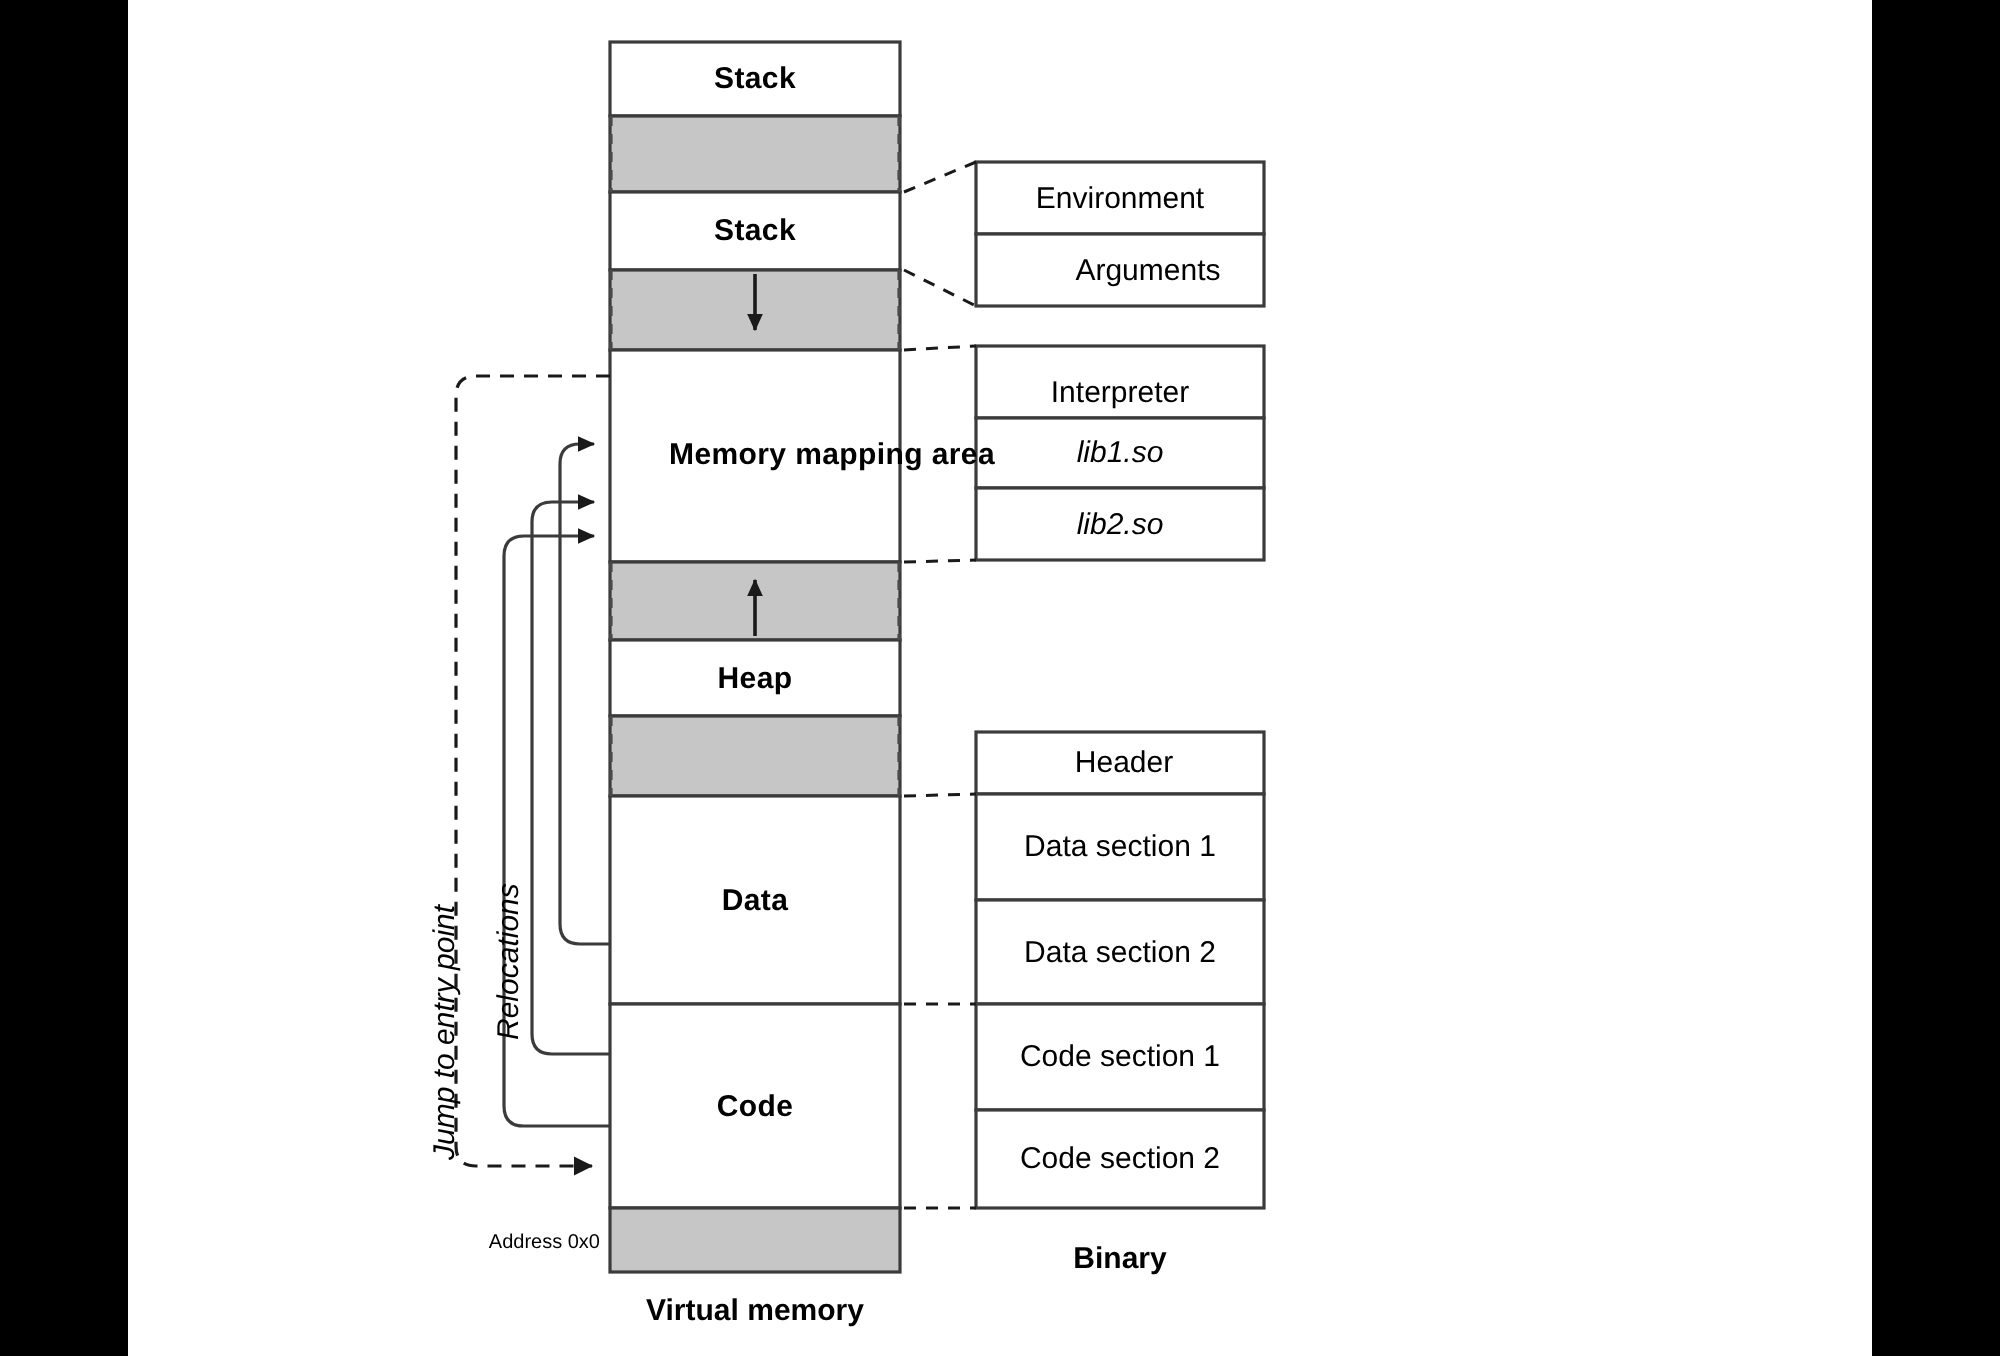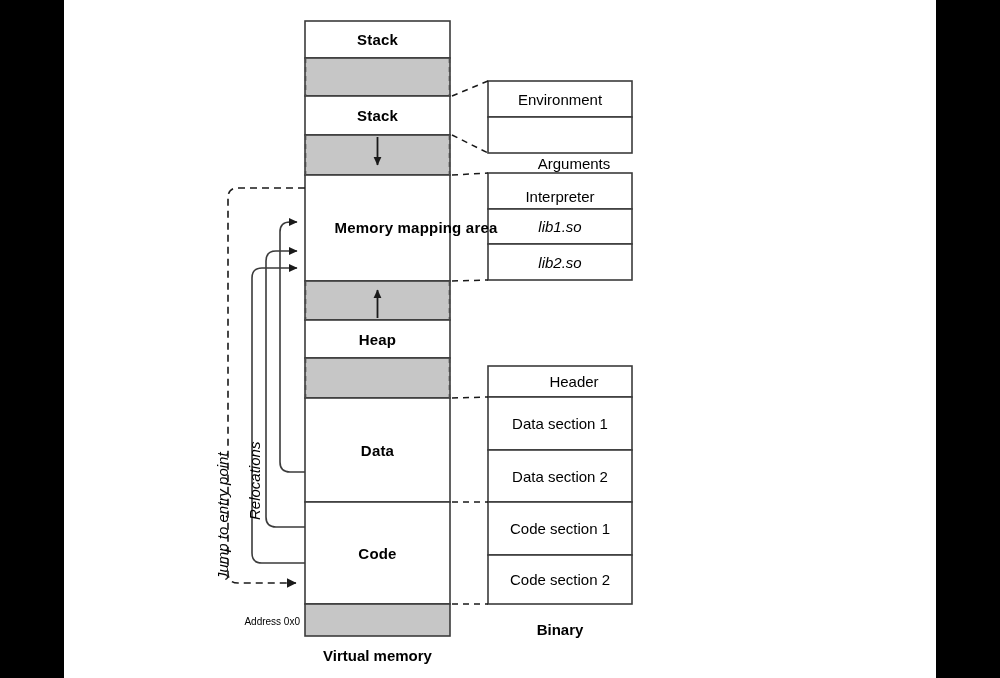--- a/index.html
+++ b/index.html
@@ -128,27 +128,27 @@
 
     <div class="lbl blockLabel ctr" style="left:241px;top:398px;width:145px;height:104px;">Data</div>
 
     <div class="lbl blockLabel ctr" style="left:241px;top:502px;width:145px;height:102px;">Code</div>
 
     <div class="lbl addr" style="left:110px;top:616px;width:126px;">Address 0x0</div>
 
     <div class="lbl cap" style="left:241px;top:647px;width:145px;">Virtual memory</div>
 
     <div class="lbl secLabel ctr" style="left:424px;top:81px;width:144px;height:36px;">Environment</div>
-    <div class="lbl secLabel ctr" style="left:424px;top:117px;width:172px;height:36px;margin-top:28px;">Arguments</div>
+    <div class="lbl secLabel ctr" style="left:424px;top:117px;width:172px;height:36px;">Arguments</div>
 
     <div class="lbl secLabel ctr" style="left:424px;top:173px;width:144px;height:47px;">Interpreter</div>
     <div class="lbl secLabelIt ctr" style="left:424px;top:209px;width:144px;height:35px;">lib1.so</div>
     <div class="lbl secLabelIt ctr" style="left:424px;top:244px;width:144px;height:36px;">lib2.so</div>
 
-    <div class="lbl secLabel ctr" style="left:432px;top:366px;width:156px;height:31px;">Header</div>
+    <div class="lbl secLabel ctr" style="left:420px;top:366px;width:156px;height:31px;">Header</div>
     <div class="lbl secLabel ctr" style="left:424px;top:397px;width:144px;height:53px;text-align:right;">Data section 1</div>
     <div class="lbl secLabel ctr" style="left:424px;top:450px;width:144px;height:52px;">Data section 2</div>
     <div class="lbl secLabel ctr" style="left:424px;top:502px;width:144px;height:53px;">Code section 1</div>
     <div class="lbl secLabel ctr" style="left:424px;top:555px;width:144px;height:49px;">Code section 2</div>
 
     <div class="lbl cap" style="left:424px;top:621px;width:144px;">Binary</div>
 
     <div class="lbl vrot" style="left:150px;top:580px;">Jump to entry point</div>
     <div class="lbl vrot" style="left:182px;top:520px;">Relocations</div>
 

